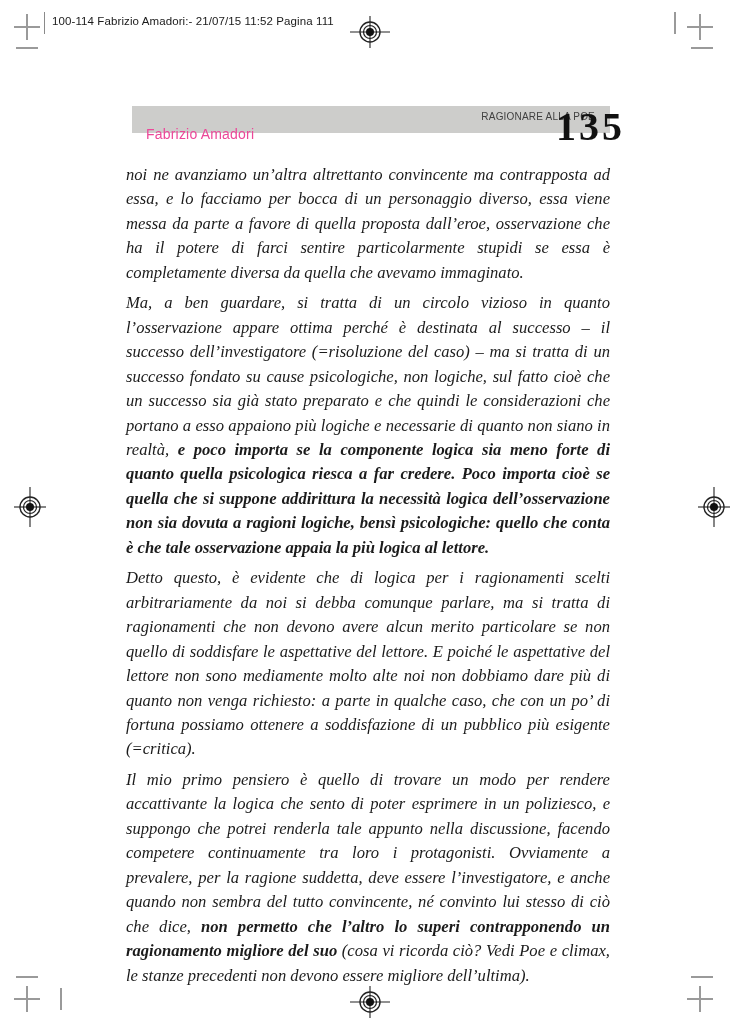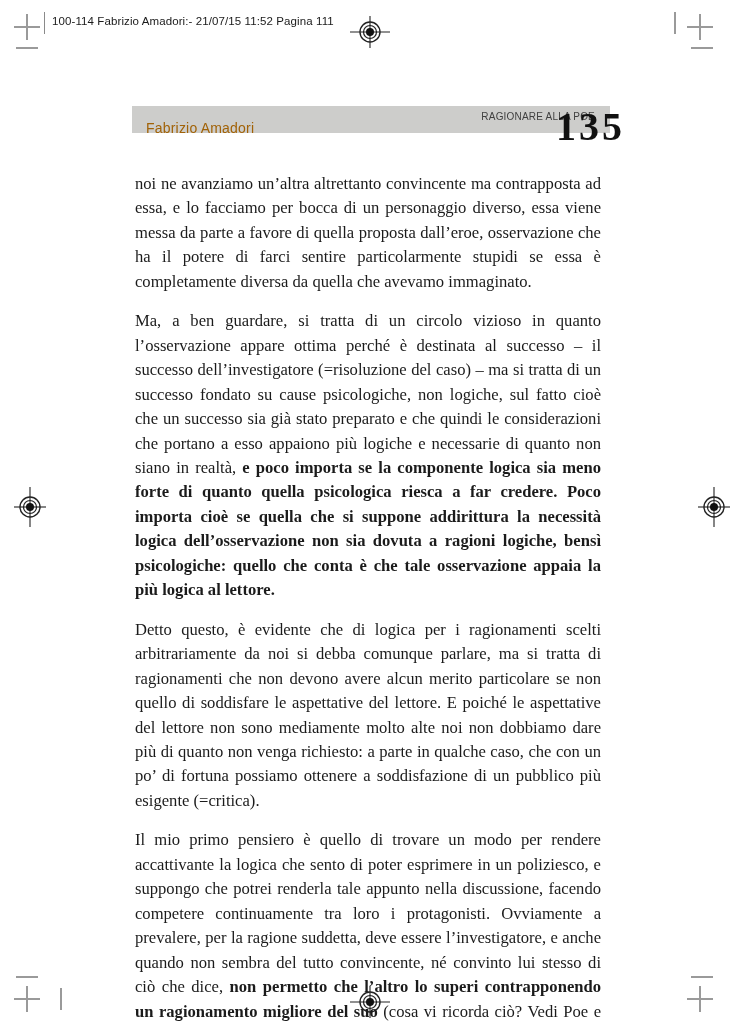--- a/index.html
+++ b/index.html
@@ -101,25 +101,25 @@
   .head-bar {
     position: absolute;
     top: 106px;
     left: 132px;
     width: 478px;
     height: 27px;
     background: #cdcdcb;
   }
   .head-author {
     position: absolute;
-    top: 120px;
+    top: 126px;
     left: 146px;
     font-family: "Liberation Sans", sans-serif;
     font-size: 14px;
-    color: #a16207;
+    color: #ec4899;
     letter-spacing: 0.2px;
   }
   .head-title {
     position: absolute;
     top: 111px;
     left: 405px;
     width: 190px;
     text-align: right;
     font-family: "Liberation Sans", sans-serif;
     font-size: 10px;
@@ -146,22 +146,23 @@
     left: 120px;
     width: 496px;
     font-size: 16.6px;
     line-height: 24.45px;
     color: #1b1b1b;
     text-align: justify;
     text-justify: inter-word;
     hyphens: manual;
   }
   .body-col p {
-    margin: 15px;
+    margin: 6px;
     text-indent: 0;
+    font-style: italic;
   }
   .body-col b { font-weight: bold; }
 </style>
 </head>
 <body>
 
 <div class="slug-rule"></div>
 <div class="slug-text">100-114 Fabrizio Amadori:-  21/07/15  11:52  Pagina 111</div>
 
 <div class="crop" id="crop-tl">

